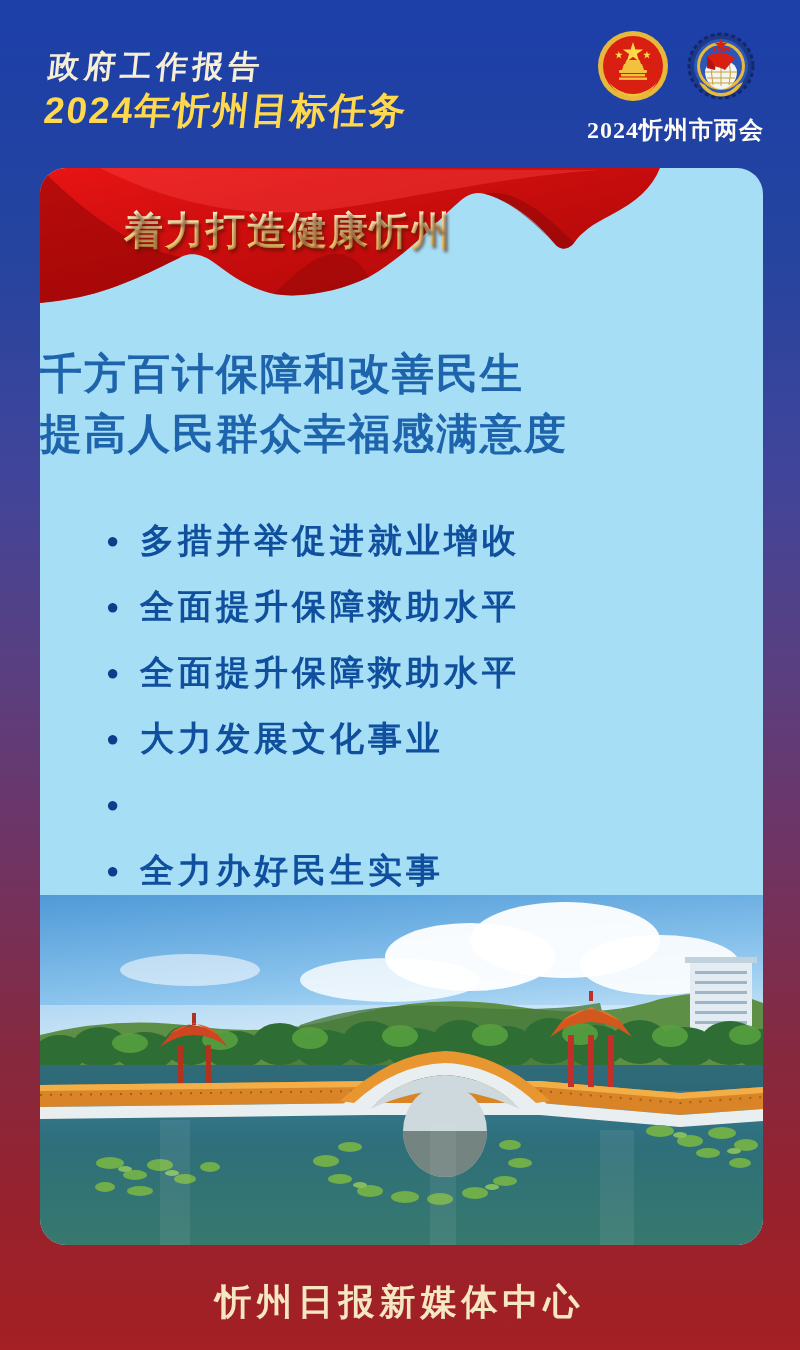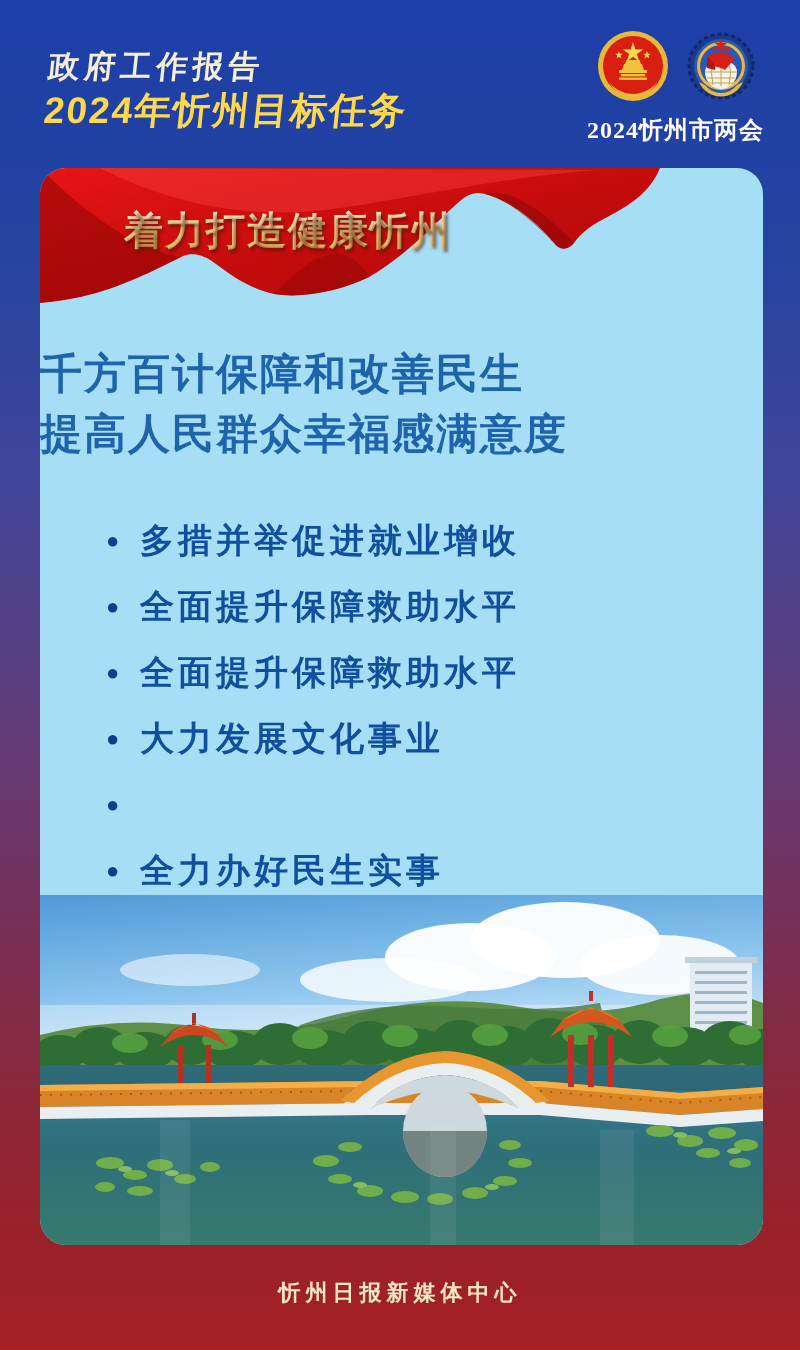--- a/index.html
+++ b/index.html
@@ -33,21 +33,21 @@
     font-size:42px;line-height:60px;color:#1d64ad;letter-spacing:2px;}
   .bullets{position:absolute;left:66px;top:340px;list-style:none;margin:0;padding:0;}
   .bullets li{display:flex;align-items:center;height:66px;
     font-family:"Liberation Serif","DejaVu Serif",serif;font-weight:bold;
     font-size:34px;color:#0f4f9e;letter-spacing:4px;white-space:nowrap;}
   .dot{width:34px;font-size:22px;color:#0d3e8c;letter-spacing:0;flex:0 0 34px;}
   .photo{position:absolute;left:0;bottom:0;width:723px;height:350px;}
   
   .footer{position:absolute;left:0;top:1278px;width:800px;text-align:center;
     font-family:Liberation Sans, sans-serif;font-weight:bold;
-    font-size:22px;color:#f6e7c3;letter-spacing:5px;}
+    font-size:36px;color:#f6e7c3;letter-spacing:5px;}
 </style>
 </head>
 <body>
 
 <div class="header">
   <div class="hd-titles">
     <div class="hd-line1">政府工作报告</div>
     <div class="hd-line2">2024年忻州目标任务</div>
   </div>
 

